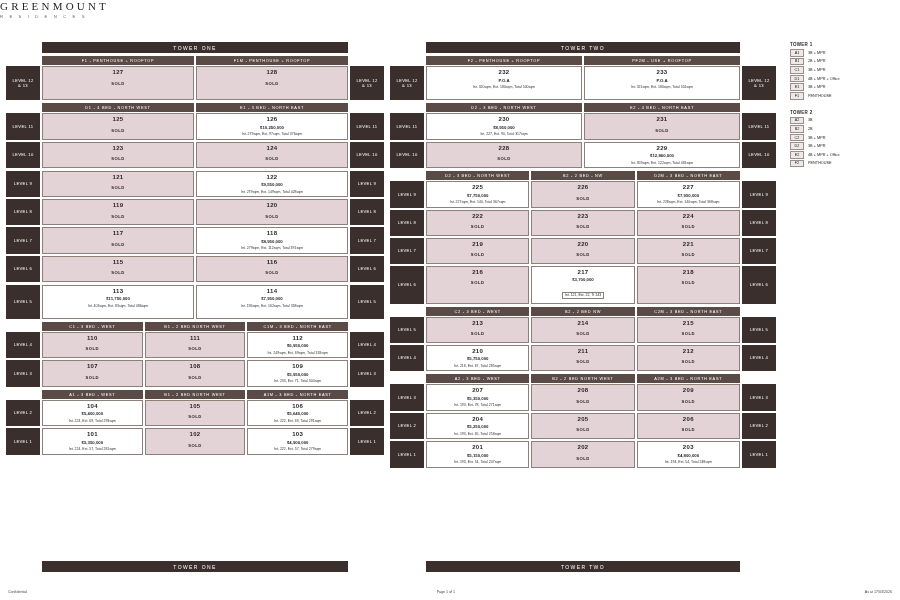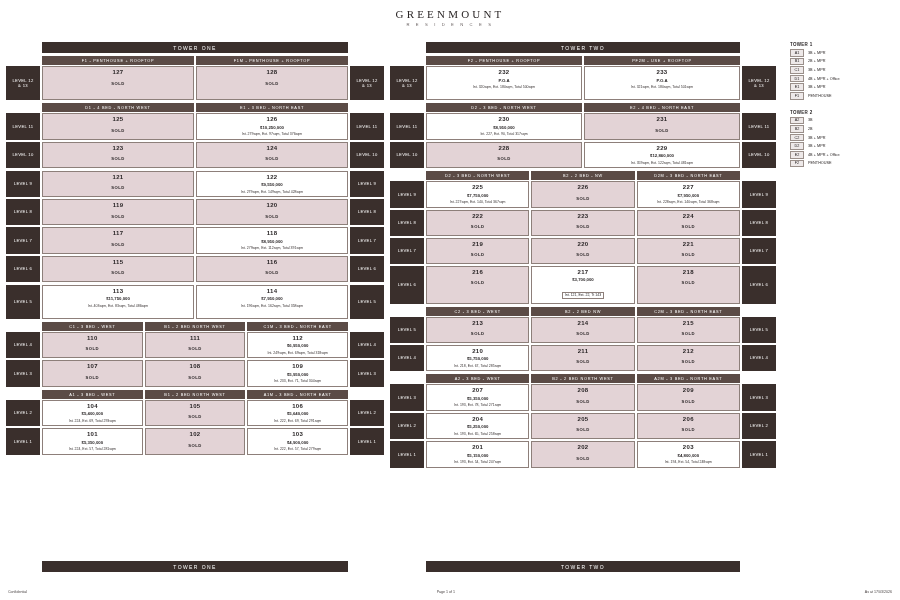--- a/index.html
+++ b/index.html
@@ -7,21 +7,21 @@
     margin: 0; padding: 0;
     width: 900px; height: 600px;
     background: #ffffff;
     font-family: "Liberation Sans", sans-serif;
     color: #231f20;
     overflow: hidden;
   }
   .page { position: relative; width: 900px; height: 600px; }
 
   
-  .brand { text-align: center; padding-top: 8px; }
+  .brand { text-align: left; }
   .brand-name {
     font-family: "Liberation Serif", serif;
     font-size: 11px;
     letter-spacing: 3.2px;
     color: #2b2626;
   }
   .brand-sub {
     font-size: 4.2px;
     letter-spacing: 2.6px;
     color: #6b6363;

